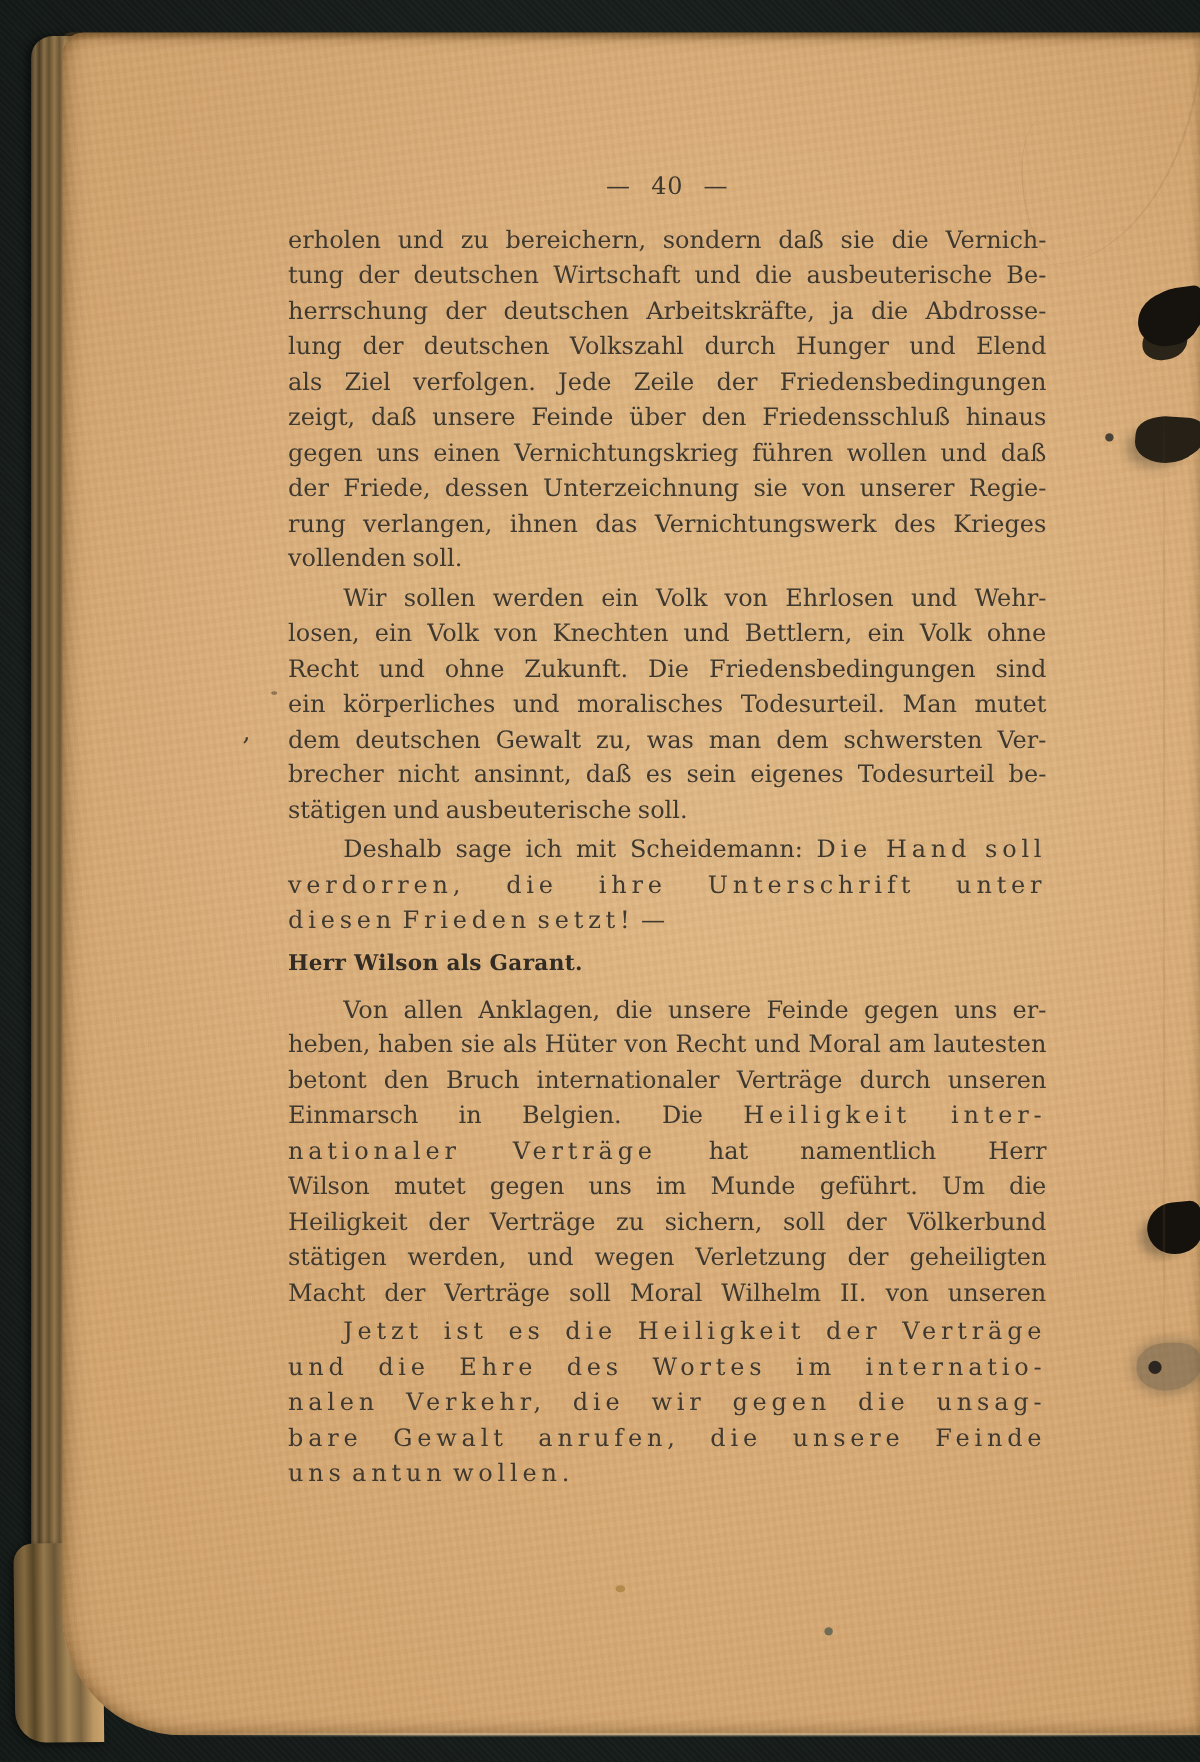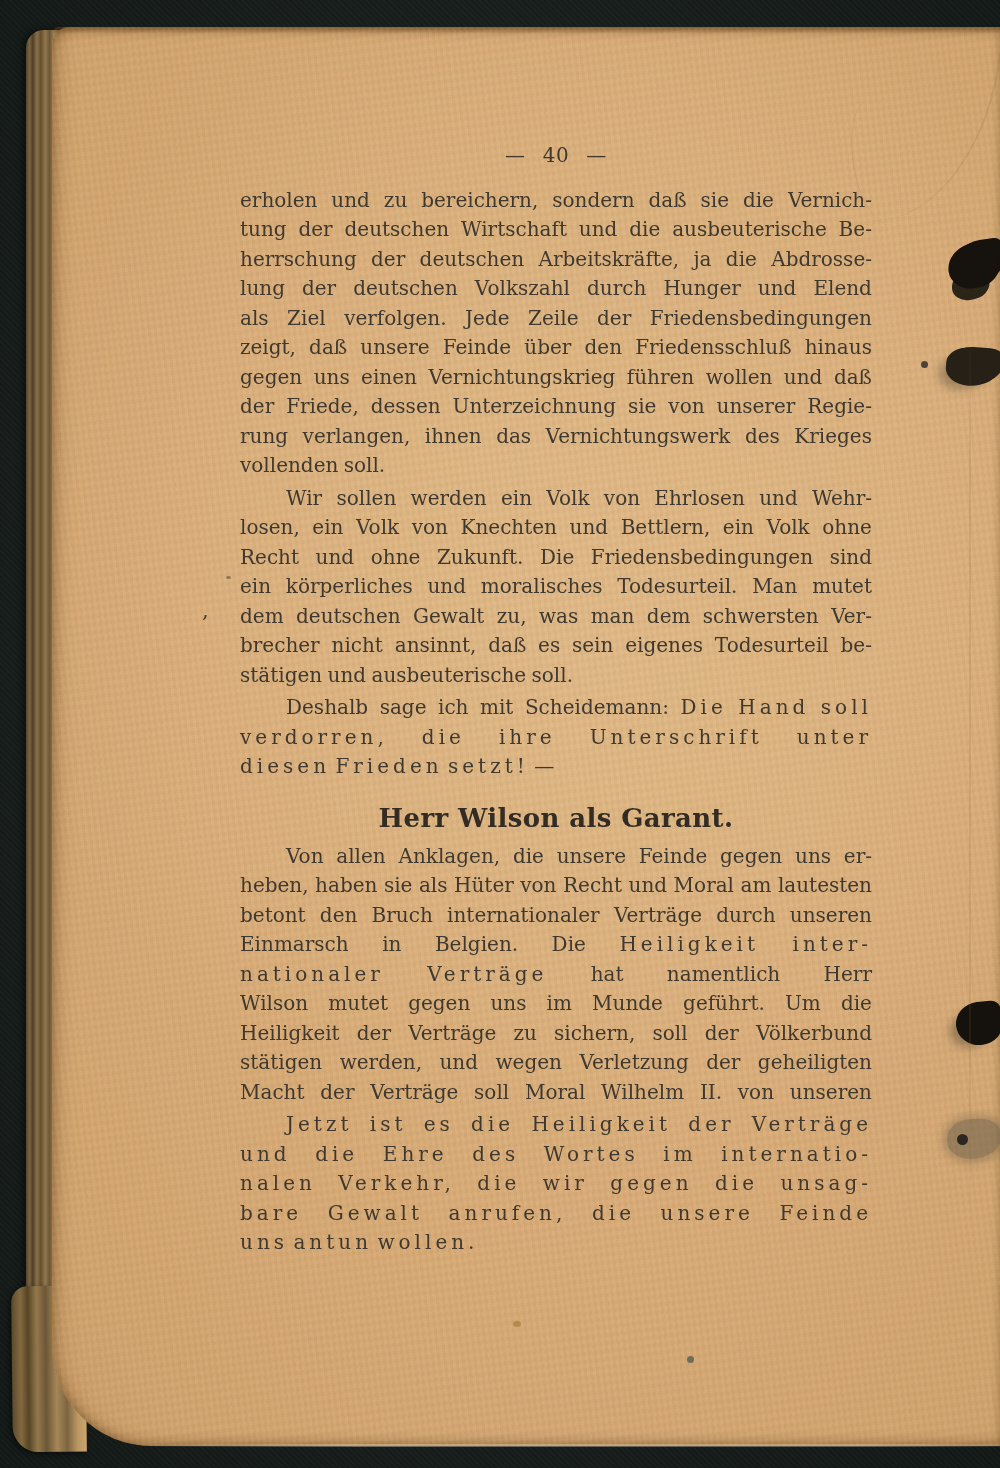--- a/index.html
+++ b/index.html
@@ -77,22 +77,22 @@
   .line{
     display:flex;flex-wrap:nowrap;align-items:center;
     height:29.5px;white-space:pre;
   }
   .line.just{justify-content:space-between;}
   .line:not(.just) .w{margin-right:0.27em;}
   .line.ind{padding-left:46px;}
   .w{white-space:pre;}
   .w.sp{letter-spacing:0.2em;}
   .section-heading{
-    font-size:26px;font-weight:bold;color:var(--head-ink);
-    height:32px;line-height:32px;margin:21px 0 7px;letter-spacing:0.015em;text-align:center;
+    font-size:18px;font-weight:bold;color:var(--head-ink);
+    height:32px;line-height:32px;margin:6px 0 7px;letter-spacing:0.015em;
   }
   
   .artifact{position:absolute;pointer-events:none;}
   .smudge-a{
     left:948px;top:243px;width:52px;height:45px;background:#16120d;
     border-radius:58% 18% 52% 46%;
     box-shadow:-14px 12px 0 -8px #38302400, -6px 18px 0 -7px #2b2419, 6px -4px 0 -2px #16120d;
     transform:rotate(-8deg);
   }
   .dot-row-a{left:921px;top:361px;width:7px;height:7px;background:#4a4236;border-radius:50%;

